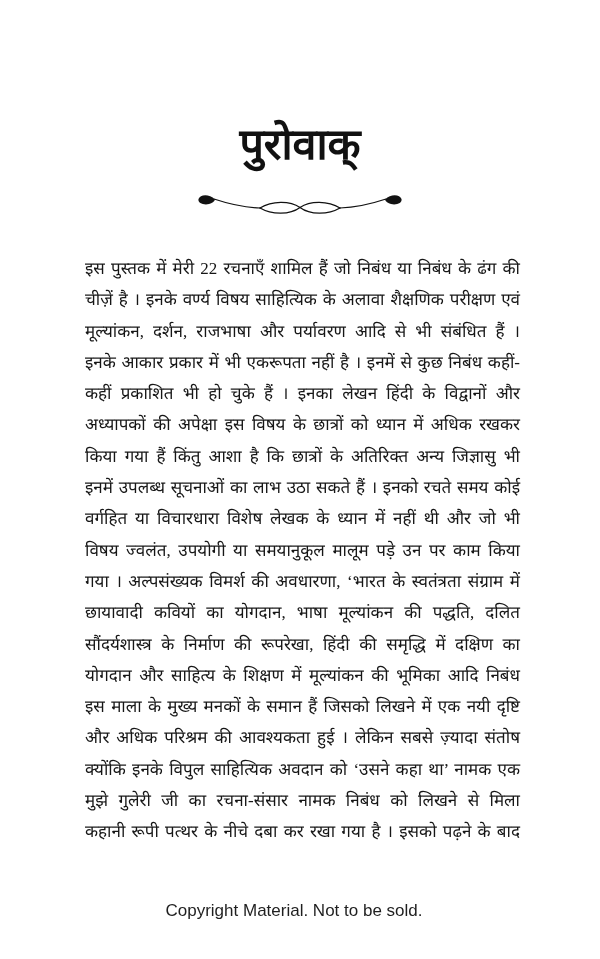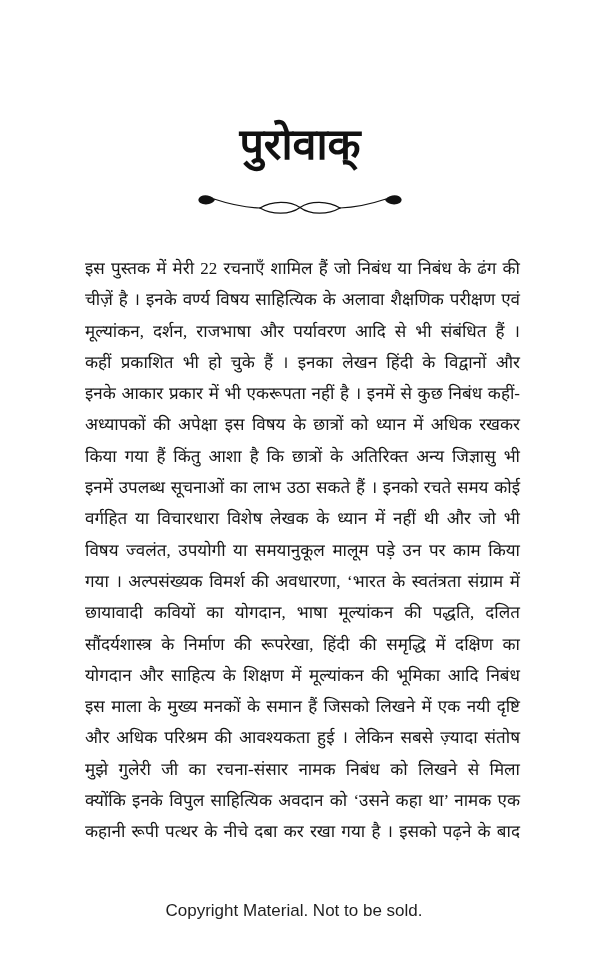--- a/index.html
+++ b/index.html
@@ -81,33 +81,33 @@
       </g>
       <path fill="#121212" d="M19,8.5 C13,2.5 4,3.5 2.5,8 C1.5,12 8,14.5 13,13 C16,12 18.5,10.5 19,8.5 Z"></path>
       <path fill="#121212" d="M189,8.5 C195,2.5 204,3.5 205.5,8 C206.5,12 200,14.5 195,13 C192,12 189.5,10.5 189,8.5 Z"></path>
     </svg>
   </div>
 
   <div class="body-text">
       <div class="text-line">इस पुस्तक में मेरी 22 रचनाएँ शामिल हैं जो निबंध या निबंध के ढंग की</div>
       <div class="text-line">चीज़ें है । इनके वर्ण्य विषय साहित्यिक के अलावा शैक्षणिक परीक्षण एवं</div>
       <div class="text-line">मूल्यांकन, दर्शन, राजभाषा और पर्यावरण आदि से भी संबंधित हैं ।</div>
+      <div class="text-line">इनके आकार प्रकार में भी एकरूपता नहीं है । इनमें से कुछ निबंध कहीं-</div>
       <div class="text-line">कहीं प्रकाशित भी हो चुके हैं । इनका लेखन हिंदी के विद्वानों और</div>
-      <div class="text-line">इनके आकार प्रकार में भी एकरूपता नहीं है । इनमें से कुछ निबंध कहीं-</div>
       <div class="text-line">अध्यापकों की अपेक्षा इस विषय के छात्रों को ध्यान में अधिक रखकर</div>
       <div class="text-line">किया गया हैं किंतु आशा है कि छात्रों के अतिरिक्त अन्य जिज्ञासु भी</div>
       <div class="text-line">इनमें उपलब्ध सूचनाओं का लाभ उठा सकते हैं । इनको रचते समय कोई</div>
       <div class="text-line">वर्गहित या विचारधारा विशेष लेखक के ध्यान में नहीं थी और जो भी</div>
       <div class="text-line">विषय ज्वलंत, उपयोगी या समयानुकूल मालूम पड़े उन पर काम किया</div>
       <div class="text-line">गया । अल्पसंख्यक विमर्श की अवधारणा, ‘भारत के स्वतंत्रता संग्राम में</div>
       <div class="text-line">छायावादी कवियों का योगदान, भाषा मूल्यांकन की पद्धति, दलित</div>
       <div class="text-line">सौंदर्यशास्त्र के निर्माण की रूपरेखा, हिंदी की समृद्धि में दक्षिण का</div>
       <div class="text-line">योगदान और साहित्य के शिक्षण में मूल्यांकन की भूमिका आदि निबंध</div>
       <div class="text-line">इस माला के मुख्य मनकों के समान हैं जिसको लिखने में एक नयी दृष्टि</div>
       <div class="text-line">और अधिक परिश्रम की आवश्यकता हुई । लेकिन सबसे ज़्यादा संतोष</div>
+      <div class="text-line">क्योंकि इनके विपुल साहित्यिक अवदान को ‘उसने कहा था’ नामक एक</div>
       <div class="text-line">मुझे गुलेरी जी का रचना-संसार नामक निबंध को लिखने से मिला</div>
-      <div class="text-line">क्योंकि इनके विपुल साहित्यिक अवदान को ‘उसने कहा था’ नामक एक</div>
       <div class="text-line">कहानी रूपी पत्थर के नीचे दबा कर रखा गया है । इसको पढ़ने के बाद</div>
     </div>
 
   <div class="footer-note">Copyright Material. Not to be sold.</div>
 
 </div>
 
 </body></html>

